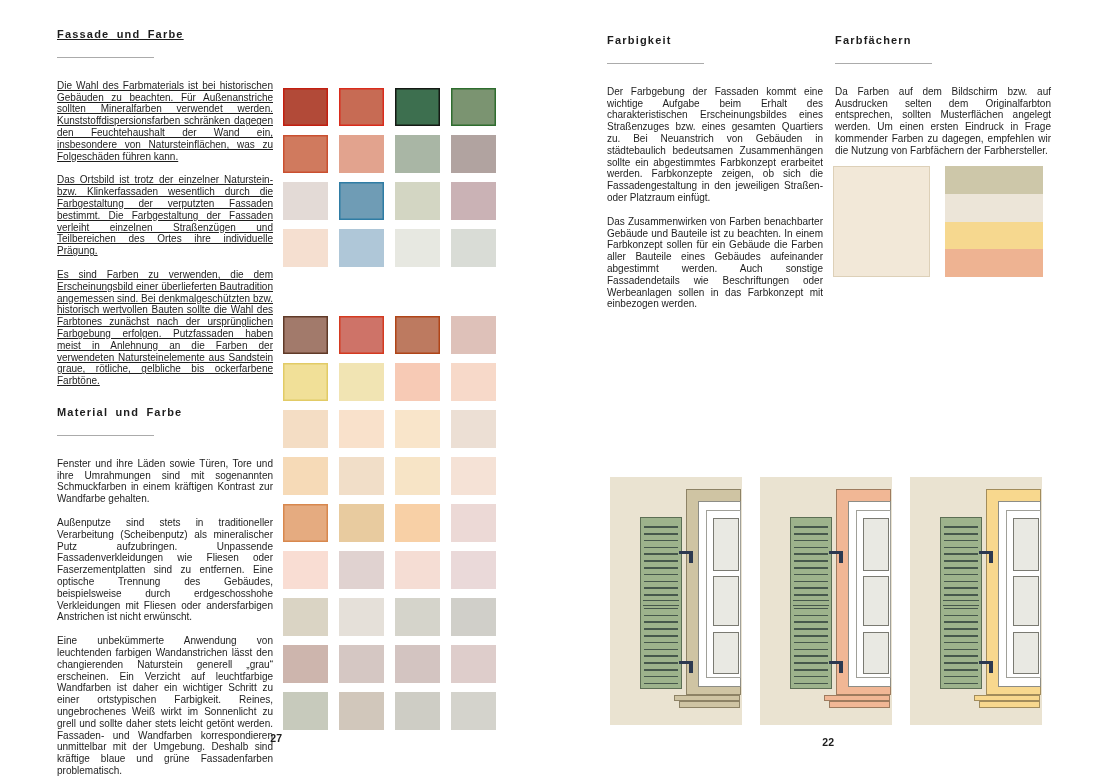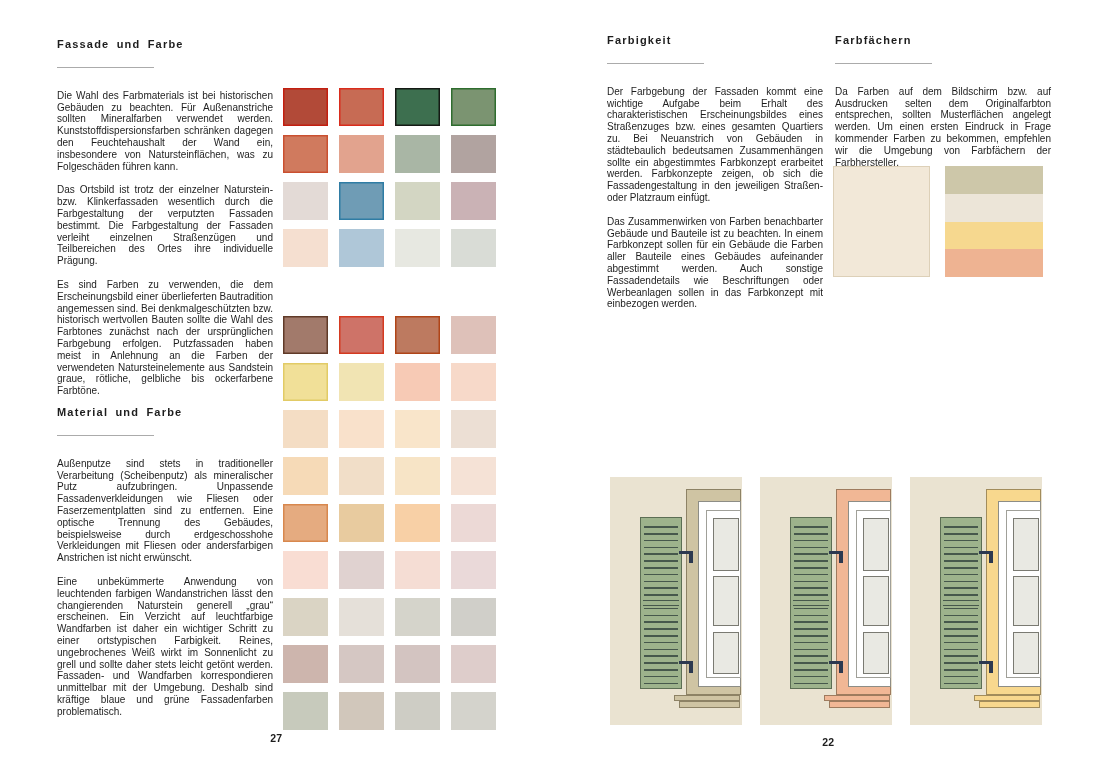--- a/index.html
+++ b/index.html
@@ -35,31 +35,32 @@
   .w-hinge{position:absolute;left:69px;width:14px;height:15px;}
   .w-hinge i{position:absolute;display:block;}
   .hb{left:0;top:2px;width:13px;height:3px;}
   .hp{right:0;top:2px;width:4px;height:12px;}
 </style>
 </head>
 <body>
 
 <div>
 
-  <div class="textcol" style="left:57px;top:39px;">
+  <div class="textcol" style="left:57px;top:29px;text-decoration:underline;">
     <h2 class="sec-heading">Fassade und Farbe</h2>
     <div class="rule"></div>
     <p>Die Wahl des Farbmaterials ist bei historischen Gebäuden zu beachten. Für Außenanstriche sollten Mineralfarben verwendet werden. Kunststoffdispersionsfarben schränken dagegen den Feuchtehaushalt der Wand ein, insbesondere von Natursteinflächen, was zu Folgeschäden führen kann.</p>
     <p>Das Ortsbild ist trotz der einzelner Naturstein- bzw. Klinkerfassaden wesentlich durch die Farbgestaltung der verputzten Fassaden bestimmt. Die Farbgestaltung der Fassaden verleiht einzelnen Straßenzügen und Teilbereichen des Ortes ihre individuelle Prägung.</p>
     <p>Es sind Farben zu verwenden, die dem Erscheinungsbild einer überlieferten Bautradition angemessen sind. Bei denkmalgeschützten bzw. historisch wertvollen Bauten sollte die Wahl des Farbtones zunächst nach der ursprünglichen Farbgebung erfolgen. Putzfassaden haben meist in Anlehnung an die Farben der verwendeten Natursteinelemente aus Sandstein graue, rötliche, gelbliche bis ockerfarbene Farbtöne.</p>
   </div>
 
   <div class="textcol" style="left:57px;top:407px;">
     <h2 class="sec-heading">Material und Farbe</h2>
     <div class="rule"></div>
+    <p>Fenster und ihre Läden sowie Türen, Tore und ihre Umrahmungen sind mit sogenannten Schmuckfarben in einem kräftigen Kontrast zur Wandfarbe gehalten.</p>
     <p>Außenputze sind stets in traditioneller Verarbeitung (Scheibenputz) als mineralischer Putz aufzubringen. Unpassende Fassadenverkleidungen wie Fliesen oder Faserzementplatten sind zu entfernen. Eine optische Trennung des Gebäudes, beispielsweise durch erdgeschosshohe Verkleidungen mit Fliesen oder andersfarbigen Anstrichen ist nicht erwünscht.</p>
     <p>Eine unbekümmerte Anwendung von leuchtenden farbigen Wandanstrichen lässt den changierenden Naturstein generell „grau“ erscheinen. Ein Verzicht auf leuchtfarbige Wandfarben ist daher ein wichtiger Schritt zu einer ortstypischen Farbigkeit. Reines, ungebrochenes Weiß wirkt im Sonnenlicht zu grell und sollte daher stets leicht getönt werden. Fassaden- und Wandfarben korrespondieren unmittelbar mit der Umgebung. Deshalb sind kräftige blaue und grüne Fassadenfarben problematisch.</p>
   </div>
 
   <div id="grid-top" class="swatch-grid" style="left:283px;top:88px;">
       <div class="swatch" style="background: rgb(178, 74, 56); box-shadow: rgb(194, 31, 16) 0px 0px 0px 1.5px inset;"></div>
       <div class="swatch" style="background: rgb(199, 107, 84); box-shadow: rgb(217, 44, 28) 0px 0px 0px 1.5px inset;"></div>
       <div class="swatch" style="background: rgb(61, 111, 79); box-shadow: rgb(21, 26, 21) 0px 0px 0px 1.5px inset;"></div>
       <div class="swatch" style="background: rgb(123, 148, 113); box-shadow: rgb(47, 109, 47) 0px 0px 0px 1.5px inset;"></div>
       <div class="swatch" style="background: rgb(208, 122, 94); box-shadow: rgb(202, 80, 48) 0px 0px 0px 1.5px inset;"></div>
@@ -122,21 +123,21 @@
   <div class="textcol" style="left:607px;top:35px;">
     <h2 class="sec-heading">Farbigkeit</h2>
     <div class="rule"></div>
     <p>Der Farbgebung der Fassaden kommt eine wichtige Aufgabe beim Erhalt des charakteristischen Erscheinungsbildes eines Straßenzuges bzw. eines gesamten Quartiers zu. Bei Neuanstrich von Gebäuden in städtebaulich bedeutsamen Zusammenhängen sollte ein abgestimmtes Farbkonzept erarbeitet werden. Farbkonzepte zeigen, ob sich die Fassadengestaltung in den jeweiligen Straßen- oder Platzraum einfügt.</p>
     <p>Das Zusammenwirken von Farben benachbarter Gebäude und Bauteile ist zu beachten. In einem Farbkonzept sollen für ein Gebäude die Farben aller Bauteile eines Gebäudes aufeinander abgestimmt werden. Auch sonstige Fassadendetails wie Beschriftungen oder Werbeanlagen sollen in das Farbkonzept mit einbezogen werden.</p>
   </div>
 
   <div class="textcol" style="left:835px;top:35px;">
     <h2 class="sec-heading">Farbfächern</h2>
     <div class="rule"></div>
-    <p>Da Farben auf dem Bildschirm bzw. auf Ausdrucken selten dem Originalfarbton entsprechen, sollten Musterflächen angelegt werden. Um einen ersten Eindruck in Frage kommender Farben zu bekommen, empfehlen wir die Umgebung von Farbfächern der Farbhersteller.</p>
+    <p>Da Farben auf dem Bildschirm bzw. auf Ausdrucken selten dem Originalfarbton entsprechen, sollten Musterflächen angelegt werden. Um einen ersten Eindruck in Frage kommender Farben zu dagegen, empfehlen wir die Nutzung von Farbfächern der Farbhersteller.</p>
   </div>
 
   <div id="sample-single" class="sample-single" style="background: rgb(242, 232, 216); box-shadow: rgb(221, 208, 184) 0px 0px 0px 1px inset;"></div>
   <div id="sample-bands" class="sample-bands">
       <div style="background: rgb(205, 199, 169);"></div>
       <div style="background: rgb(236, 229, 216);"></div>
       <div style="background: rgb(246, 216, 143);"></div>
       <div style="background: rgb(238, 179, 146);"></div>
     </div>
 

